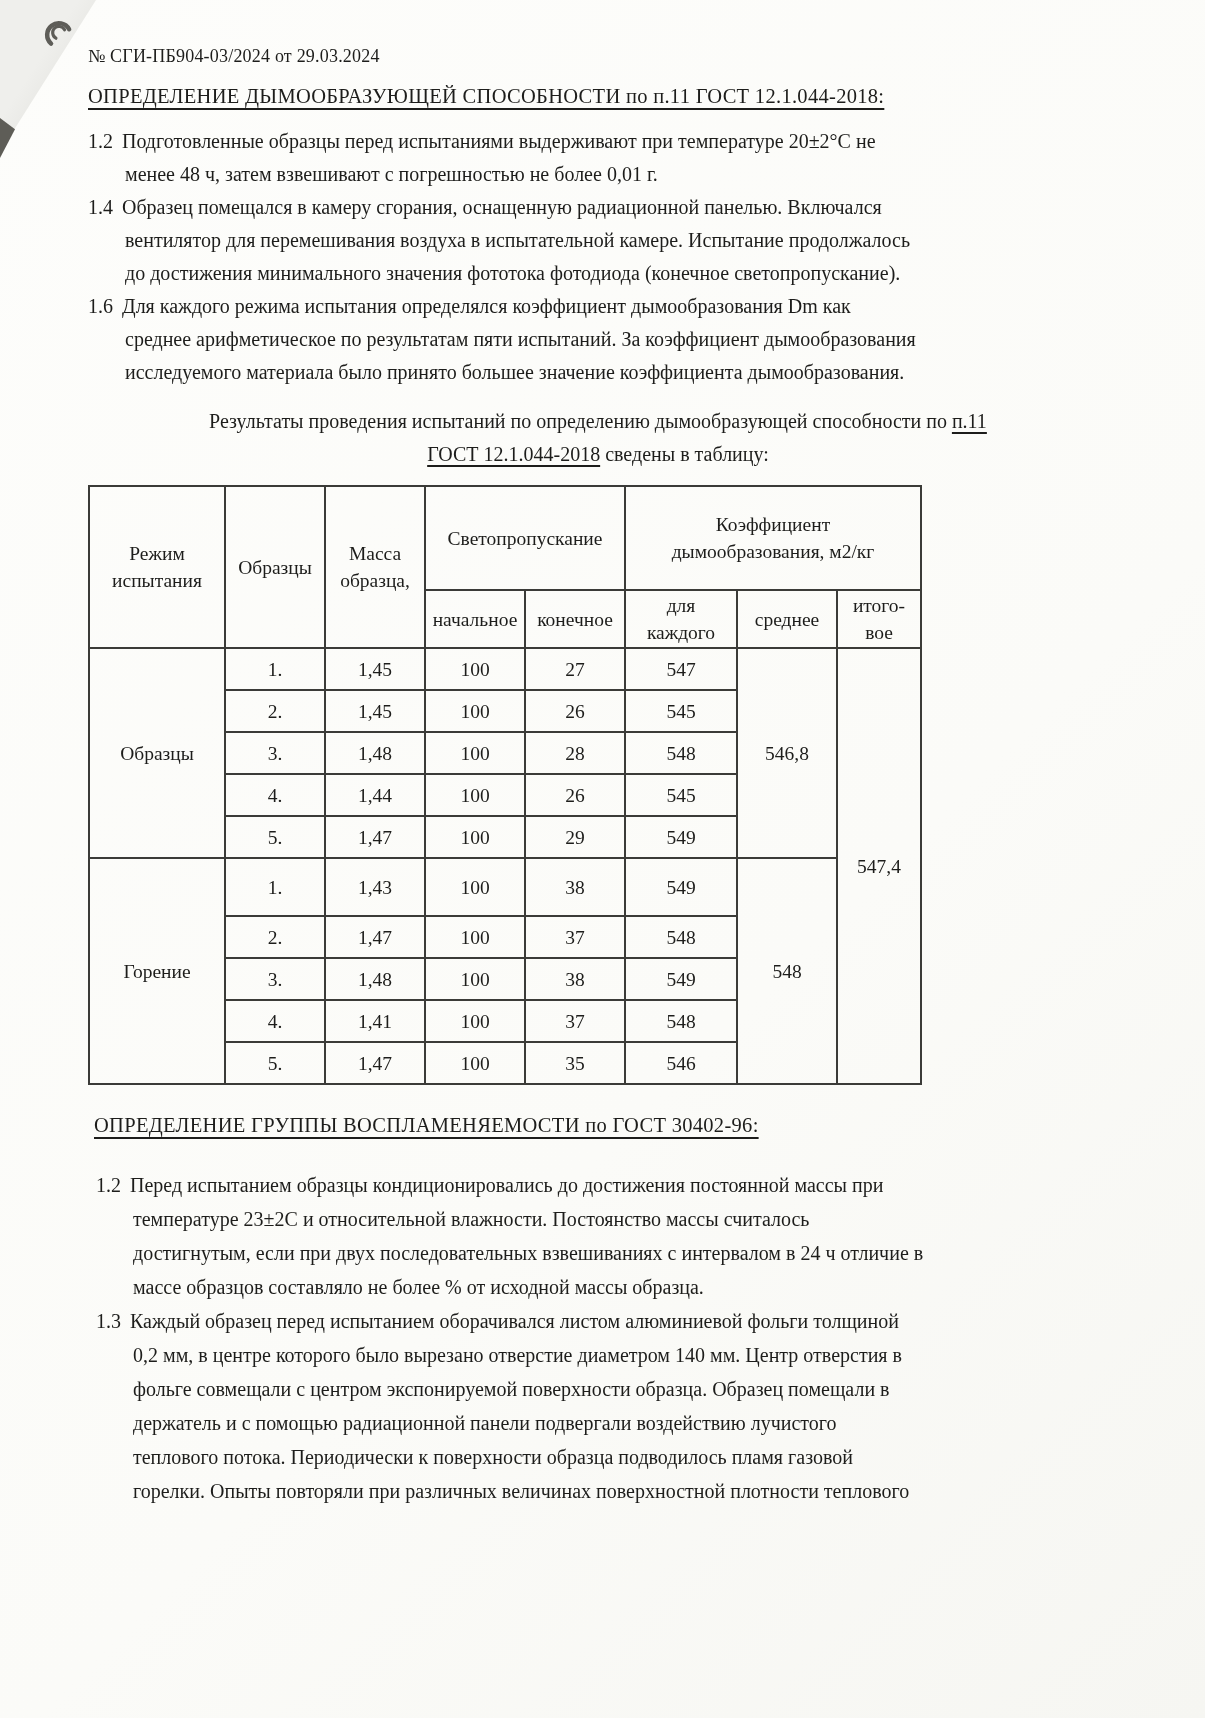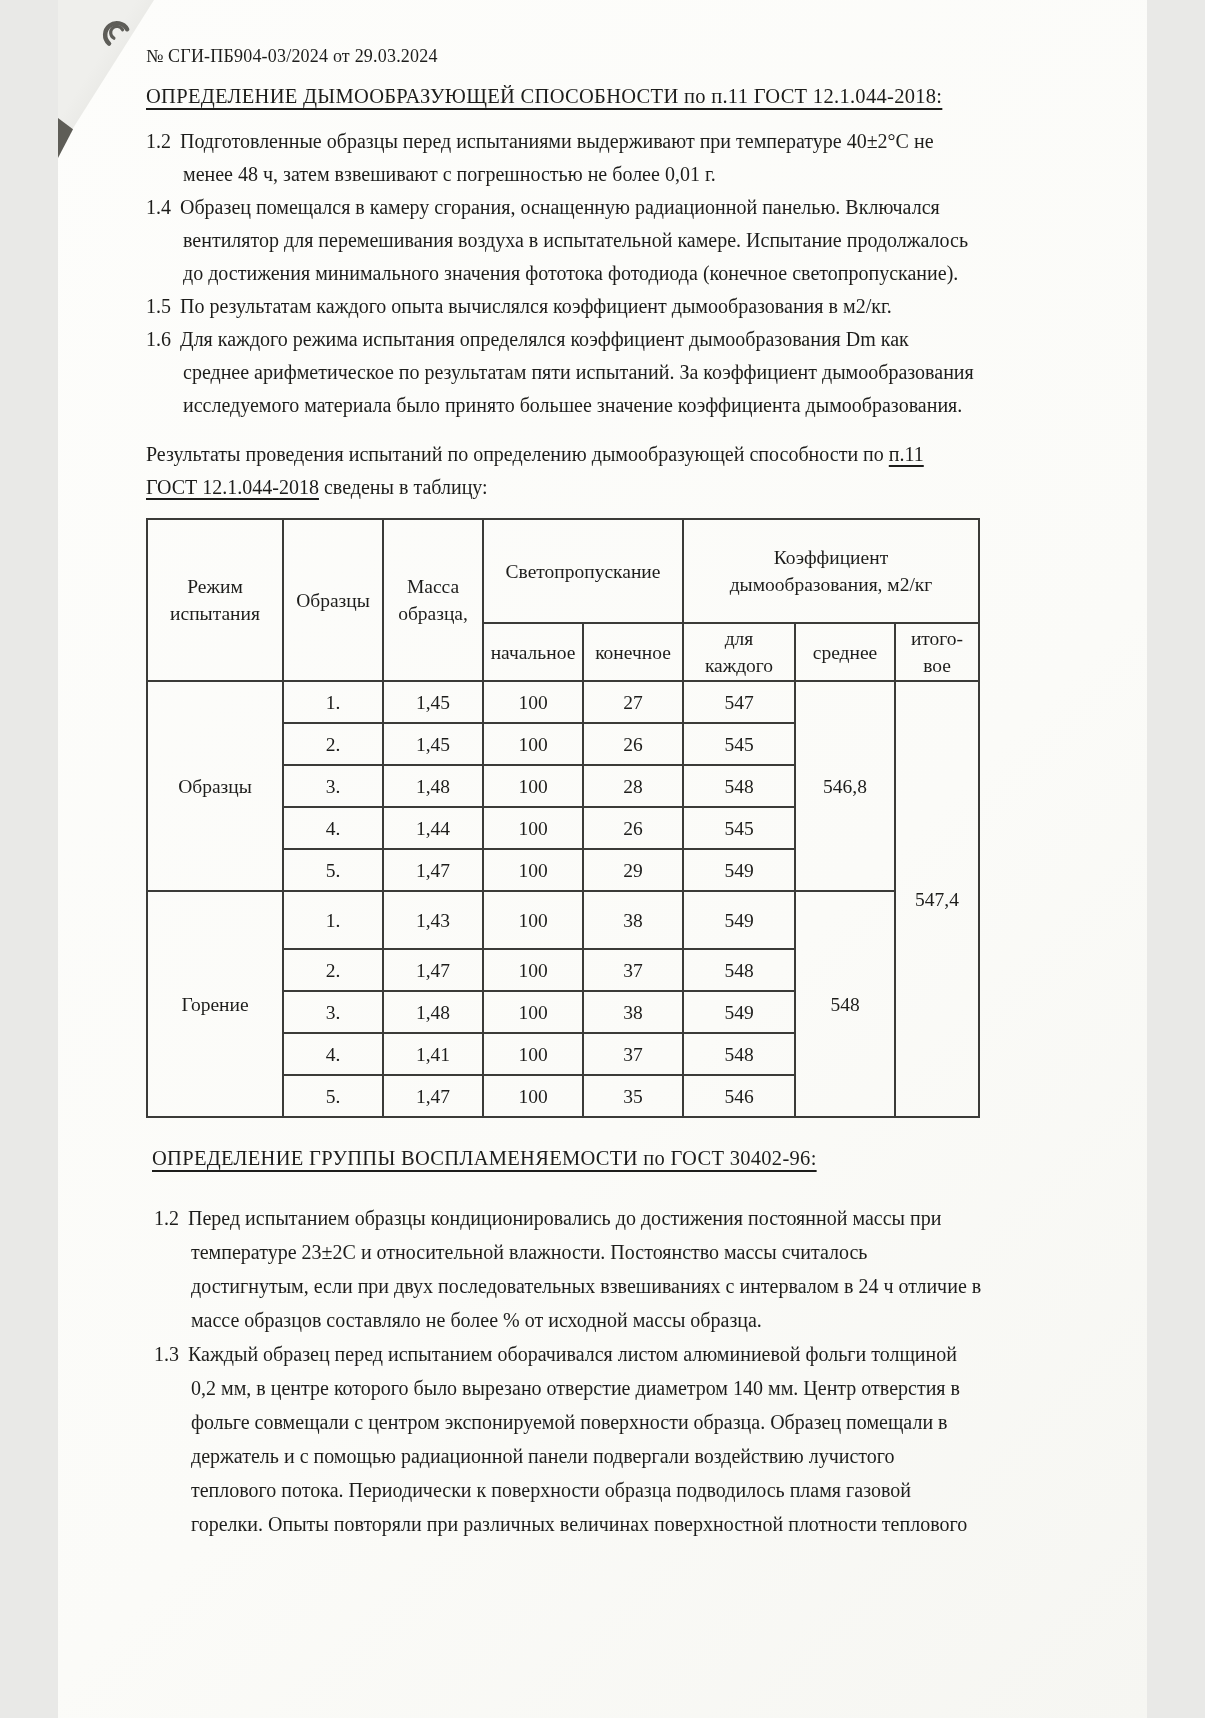--- a/index.html
+++ b/index.html
@@ -1,18 +1,18 @@
 <!DOCTYPE html>
 <html><head>
 <meta charset="utf-8">
 <style>
   html, body { margin: 0; padding: 0; background: #e9e9e7; }
   .page {
     position: relative;
-    width: 1089px;
+    width: 1205px;
     height: 1718px;
     margin: 0 auto;
     background: linear-gradient(135deg, #fdfdfb 0%, #fbfbf8 60%, #f6f6f2 100%);
     color: #1d1d1b;
     font-family: "Liberation Serif", "DejaVu Serif", serif;
     box-sizing: border-box;
     padding: 44px 40px 0 88px;
     overflow: hidden;
   }
   
@@ -42,21 +42,21 @@
   .title-flam  { margin-top: 24px; margin-left: 6px; }
 
   .items { margin-top: 12px; font-size: 20px; }
   .sec1 { line-height: 33px; width: 1020px; }
   .sec2 { line-height: 34px; width: 1060px; margin-top: 26px; margin-left: 8px; }
   .item { padding-left: 37px; text-indent: -37px; }
   .item .txt { white-space: pre-wrap; }
   .item .num { margin-right: 9px; }
 
   .results-intro {
-    margin: 16px 0 0 0; font-size: 20px; line-height: 33px; width: 1020px;
+    margin: 16px 0 0 0; font-size: 20px; line-height: 33px; width: 1020px; text-align: center;
   }
   .u { text-decoration: underline; text-underline-offset: 4px; }
 
   
   table.results {
     border-collapse: collapse;
     margin-top: 14px;
     table-layout: fixed;
     font-size: 19.5px;
   }
@@ -89,26 +89,25 @@
       <path d="M8 34 A 13 13 0 1 1 32 25" fill="none" stroke="#45443f" stroke-width="5" stroke-linecap="round"></path>
       <path d="M15 30 A 7 7 0 1 1 27 24" fill="none" stroke="#45443f" stroke-width="3.5" stroke-linecap="round"></path>
     </svg>
   </div>
 
   <div class="doc-number">№ СГИ-ПБ904-03/2024 от 29.03.2024</div>
 
   <h1 class="sec-title title-smoke">ОПРЕДЕЛЕНИЕ ДЫМООБРАЗУЮЩЕЙ СПОСОБНОСТИ по п.11 ГОСТ 12.1.044-2018:</h1>
 
   <div class="items sec1">
-    <div class="item"><span class="num">1.2</span><span class="txt">Подготовленные образцы перед испытаниями выдерживают при температуре 40±2°С не
+    <div class="item"><span class="num">1.2</span><span class="txt">Подготовленные образцы перед испытаниями выдерживают при температуре 20±2°С не
 менее 48 ч, затем взвешивают с погрешностью не более 0,01 г.</span></div>
     <div class="item"><span class="num">1.4</span><span class="txt">Образец помещался в камеру сгорания, оснащенную радиационной панелью. Включался
 вентилятор для перемешивания воздуха в испытательной камере. Испытание продолжалось
 до достижения минимального значения фототока фотодиода (конечное светопропускание).</span></div>
-    <div class="item"><span class="num">1.5</span><span class="txt">По результатам каждого опыта вычислялся коэффициент дымообразования в м2/кг.</span></div>
     <div class="item"><span class="num">1.6</span><span class="txt">Для каждого режима испытания определялся коэффициент дымообразования Dm как
 среднее арифметическое по результатам пяти испытаний. За коэффициент дымообразования
 исследуемого материала было принято большее значение коэффициента дымообразования.</span></div>
   </div>
 
   <p class="results-intro"><span>Результаты проведения испытаний по определению дымообразующей способности по </span><span class="u">п.11</span><br><span class="u">ГОСТ 12.1.044-2018</span><span> сведены в таблицу:</span></p>
 
   <table class="results">
     <colgroup>
       <col style="width:136px">

